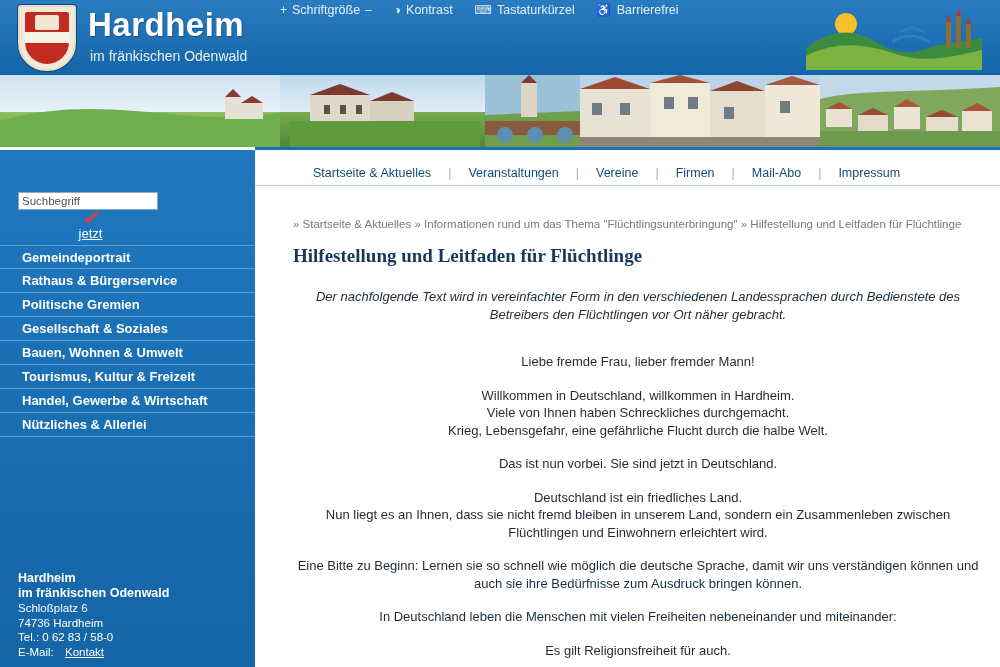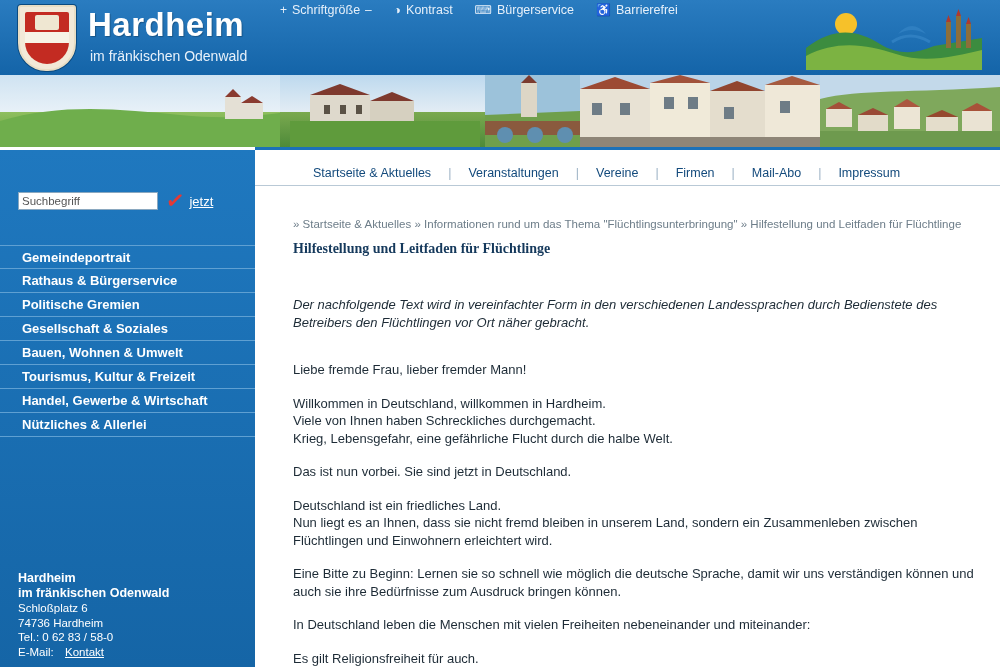--- a/index.html
+++ b/index.html
@@ -136,20 +136,21 @@
     background: #ffffff;
     border-top: 3px solid #1b71b8;
   }
 
   
   #search-row {
     position: absolute;
     left: 18px; top: 42px;
     display: flex;
     align-items: center;
+    flex-direction: column;
   }
   #search-input {
     width: 140px; height: 18px;
     border: 1px solid #8aa8c0;
     background: #ffffff;
     font-size: 11.5px;
     color: #333;
     padding: 1px 3px;
     font-family: "Liberation Sans", sans-serif;
   }
@@ -229,36 +230,36 @@
     font-size: 11.5px;
     color: #6d7d89;
     line-height: 15px;
     margin-top: 7px;
   }
   
   #headline {
     position: absolute;
     left: 38px; top: 82px;
     width: 690px;
-    font-size: 14px;
+    font-size: 19px;
     font-weight: bold;
     color: #15395c;
     font-family: "Liberation Serif", serif;
   }
 
   
   #article {
     position: absolute;
     left: 38px; top: 138px;
     width: 690px;
     font-size: 13px;
     color: #1d2b36;
     line-height: 17.5px;
   }
-  #article p { margin: 8px 0 16px 0; }
+  #article p { margin: 0 0 16px 0; text-align: center; }
   #article p.intro { font-style: italic; margin-bottom: 30px; }
 </style>
 </head>
 <body>
 
 <div id="page">
 
   <div id="header">
 
     <div id="crest">
@@ -276,21 +277,21 @@
         <span class="acc-gly">+</span>
         <span>Schriftgröße</span>
         <span class="acc-gly">–</span>
       </div>
       <div class="acc-item">
         <span class="acc-gly">◑</span>
         <span>Kontrast</span>
       </div>
       <div class="acc-item">
         <span class="acc-gly">⌨</span>
-        <span>Bürgerservice</span>
+        <span>Tastaturkürzel</span>
       </div>
       <div class="acc-item">
         <span class="acc-gly">♿</span>
         <span>Barrierefrei</span>
       </div>
     </div>
 
     <div id="logo-graphic">
       <svg width="176" height="66" viewBox="0 0 176 66">
         <circle cx="40" cy="20" r="11" fill="#f6c12a"></circle>

